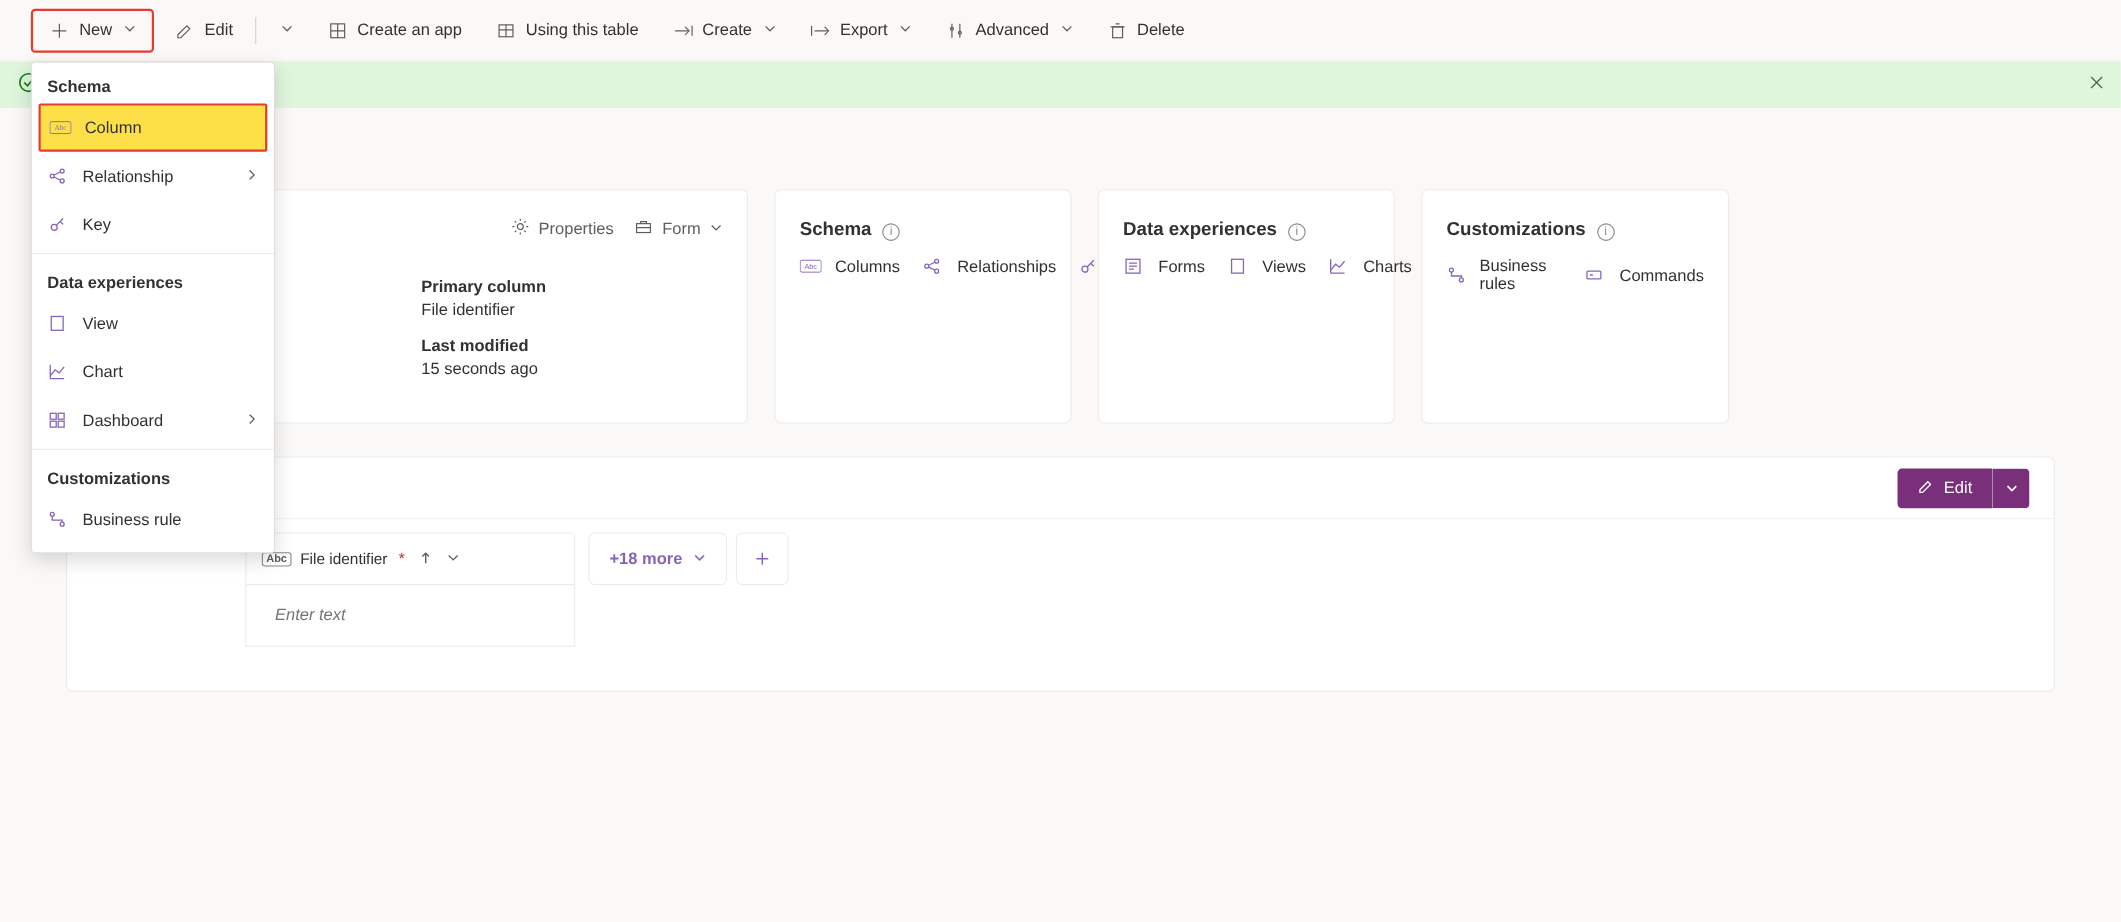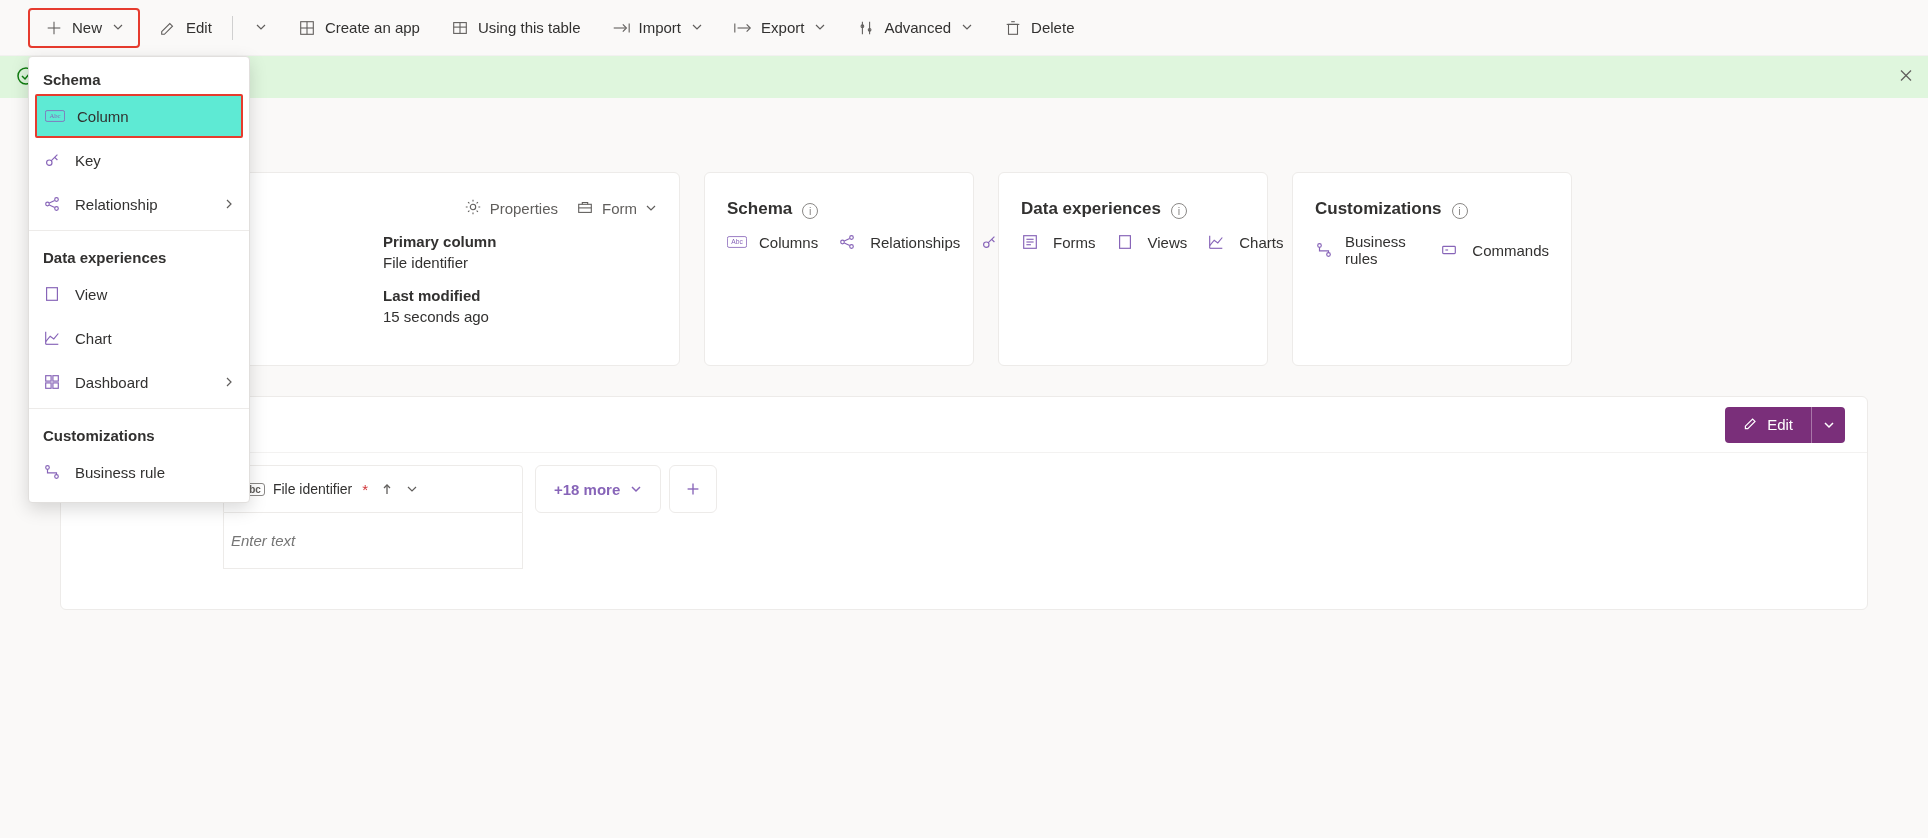--- a/index.html
+++ b/index.html
@@ -39,42 +39,42 @@
   }
   .menu-section-title {
     padding:14px 14px 6px 14px; font-weight:600; font-size:15px; color:#323130;
   }
   .menu-item {
     display:flex; align-items:center; gap:12px; height:44px; padding:0 14px; cursor:pointer;
   }
   .menu-item .mi-icon { width:20px; display:flex; color:#8764b8; }
   .menu-item .mi-label { flex:1; color:#323130; }
   .menu-item .mi-chev { color:#605e5c; }
-  .menu-item.highlight { border:2px solid #e63b2e; background:#5eead4; border-radius:2px; margin:0 6px; padding:0 8px; }
+  .menu-item.highlight { border:2px solid #e63b2e; background:#fde047; border-radius:2px; margin:0 6px; padding:0 8px; }
   .menu-divider { height:1px; background:#edebe9; margin:4px 0; }
 
   
   .page { padding:0 60px 0 60px; }
   .page-title { font-size:24px; font-weight:600; margin:22px 0 24px 0; }
 
   .cards { display:flex; gap:24px; }
   .card { background:#fff; border:1px solid #edebe9; border-radius:6px; padding:18px 22px 24px 22px; flex:0 0 auto; }
   .card.c-props { width:620px; }
   .card.c-schema { width:270px; }
   .card.c-data  { width:270px; }
   .card.c-cust  { width:280px; }
 
   .card-head { display:flex; align-items:flex-end; gap:10px; height:28px; margin-bottom:14px;}
   .card-head .title { font-size:17px; font-weight:600; }
   .card-head .info { width:16px; height:16px; border:1px solid #8a8886; border-radius:50%; font-size:11px; display:flex; align-items:center; justify-content:center; color:#8a8886;}
   .card-head .right { margin-left:auto; display:flex; gap:18px; }
   .pill { display:flex; align-items:center; gap:8px; color:#605e5c; cursor:pointer; }
   .pill svg { color:#605e5c; }
 
-  .kv { margin-top:0; }
+  .kv { margin-top:19px; }
   .kv .k { font-weight:600; margin-bottom:4px; }
   .kv .v { color:#323130; margin-bottom:16px; }
 
   .link-list { display:flex; flex-direction:row; gap:20px; }
   .link-item { display:flex; align-items:center; gap:12px; color:#323130; cursor:pointer; }
   .link-item .li-icon { width:20px; color:#8764b8; display:flex; }
 
   
   .table-panel { background:#fff; border:1px solid #edebe9; border-radius:6px; margin-top:30px; }
   .tp-head { display:flex; align-items:center; height:56px; padding:0 22px; border-bottom:1px solid #f3f2f1;}
@@ -86,21 +86,21 @@
   .tp-body { padding:12px 22px 40px 22px; }
   .grid { display:flex; }
   .grid-left { width:140px; }
   .colcell { border:1px solid #edebe9; display:flex; align-items:center; padding:0 14px; height:48px; gap:8px; }
   .colcell.header { border-top-left-radius:4px; border-top-right-radius:4px; }
   .colcell .abc-badge { border:1px solid #8a8886; border-radius:3px; font-size:10px; padding:0 3px; color:#605e5c; font-weight:600;}
   .colcell .colname { font-size:14px; }
   .colcell .req { color:#d13438; margin-left:2px;}
   .colcell .sort { color:#605e5c; margin-left:6px; }
   .colcell .chev { margin-left:6px; color:#605e5c; }
-  .inputcell { border:1px solid #edebe9; border-top:none; height:56px; padding:0 5px; display:flex; align-items:center;}
+  .inputcell { border:1px solid #edebe9; border-top:none; height:56px; padding:0 24px; display:flex; align-items:center;}
   .inputcell input { border:none; outline:none; width:100%; font-style:italic; color:#8a8886; font-size:15px;}
   .more-chip { border:1px solid #edebe9; border-radius:6px; height:48px; display:flex; align-items:center; gap:10px; padding:0 18px; margin-left:12px; color:#8764b8; font-weight:600; cursor:pointer;}
   .plus-chip { border:1px solid #edebe9; border-radius:6px; height:48px; width:48px; display:flex; align-items:center; justify-content:center; margin-left:8px; color:#8764b8; cursor:pointer;}
 
   .chev svg, .mi-chev svg { width:12px; height:12px; }
 </style>
 </head>
 <body>
 
 <div class="cmdbar">
@@ -159,21 +159,21 @@
   </div>
 
   <div class="cmd-btn">
     <span class="ico">
       <svg width="20" height="14" viewBox="0 0 22 14" fill="none" stroke="currentColor" stroke-width="1.2">
           <line x1="3" y1="7" x2="16" y2="7"></line>
           <polyline points="13,3 17,7 13,11"></polyline>
           <line x1="20" y1="2" x2="20" y2="12"></line>
         </svg>
     </span>
-    <span>Import</span>
+    <span>Create</span>
     <span class="chev"><svg width="12" height="12" viewBox="0 0 12 12" fill="none" stroke="currentColor" stroke-width="1.2">
           <polyline points="2,4 6,8 10,4"></polyline>
         </svg></span>
   </div>
 
   <div class="cmd-btn">
     <span class="ico">
       <svg width="20" height="14" viewBox="0 0 22 14" fill="none" stroke="currentColor" stroke-width="1.2">
           <line x1="2" y1="2" x2="2" y2="12"></line>
           <line x1="5" y1="7" x2="18" y2="7"></line>
@@ -236,41 +236,41 @@
       <svg width="20" height="14" viewBox="0 0 24 14">
           <rect x="0.5" y="0.5" width="23" height="13" rx="2" fill="none" stroke="#8764b8"></rect>
           <text x="12" y="10" text-anchor="middle" font-size="8" fill="#8764b8" font-family="Segoe UI">Abc</text>
         </svg>
     </span>
     <span class="mi-label">Column</span>
   </div>
   <div class="menu-item">
     <span class="mi-icon">
       <svg width="18" height="18" viewBox="0 0 20 20" fill="none" stroke="#8764b8" stroke-width="1.3">
-          <circle cx="7" cy="13" r="3"></circle>
-          <line x1="9" y1="11" x2="16" y2="4"></line>
-          <line x1="13" y1="7" x2="16" y2="10"></line>
-        </svg>
-    </span>
-    <span class="mi-label">Key</span>
-  </div>
-  <div class="menu-item">
-    <span class="mi-icon">
-      <svg width="18" height="18" viewBox="0 0 20 20" fill="none" stroke="#8764b8" stroke-width="1.3">
           <circle cx="5" cy="10" r="2"></circle>
           <circle cx="15" cy="5" r="2"></circle>
           <circle cx="15" cy="15" r="2"></circle>
           <line x1="7" y1="9" x2="13" y2="6"></line>
           <line x1="7" y1="11" x2="13" y2="14"></line>
         </svg>
     </span>
     <span class="mi-label">Relationship</span>
     <span class="mi-chev"><svg width="12" height="12" viewBox="0 0 12 12" fill="none" stroke="currentColor" stroke-width="1.2">
           <polyline points="4,2 8,6 4,10"></polyline>
         </svg></span>
+  </div>
+  <div class="menu-item">
+    <span class="mi-icon">
+      <svg width="18" height="18" viewBox="0 0 20 20" fill="none" stroke="#8764b8" stroke-width="1.3">
+          <circle cx="7" cy="13" r="3"></circle>
+          <line x1="9" y1="11" x2="16" y2="4"></line>
+          <line x1="13" y1="7" x2="16" y2="10"></line>
+        </svg>
+    </span>
+    <span class="mi-label">Key</span>
   </div>
   <div class="menu-divider"></div>
 
   <div class="menu-section-title">Data experiences</div>
   <div class="menu-item">
     <span class="mi-icon">
       <svg width="18" height="18" viewBox="0 0 20 20" fill="none" stroke="#8764b8" stroke-width="1.3">
           <rect x="4" y="3" width="12" height="14"></rect>
         </svg>
     </span>

